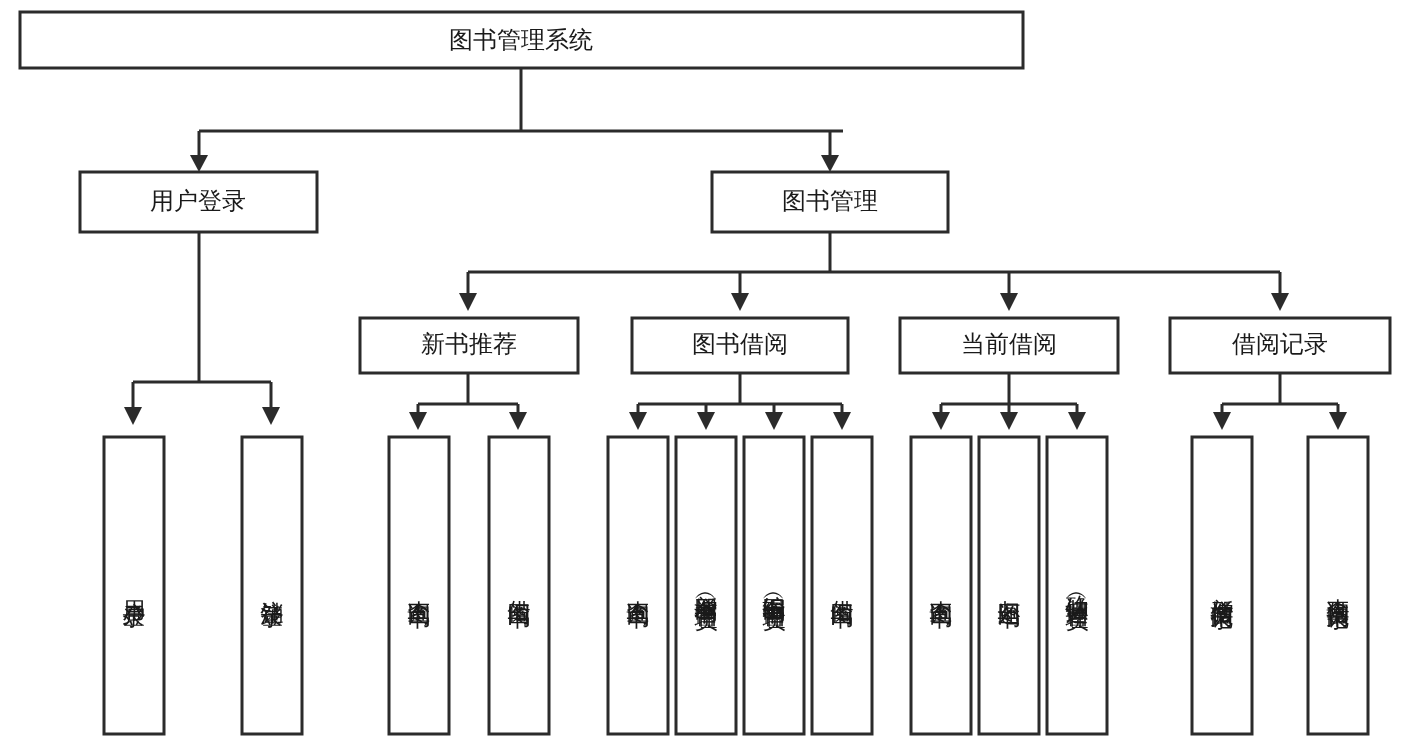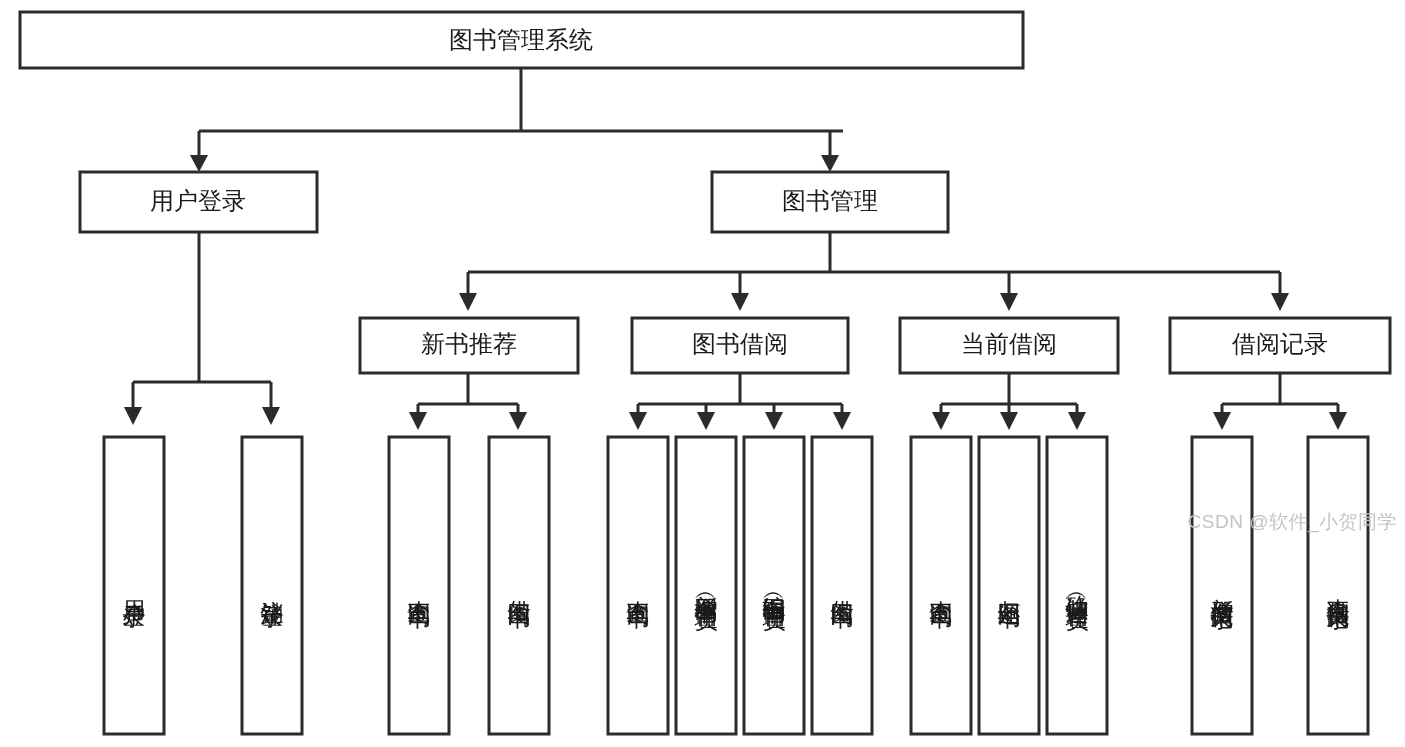--- a/index.html
+++ b/index.html
@@ -225,15 +225,14 @@
   <div class="node-label-v" style="left:744px; top:437px; width:60px; height:297px;">编辑图书（管理员）</div>
   <div class="node-label-v" style="left:812px; top:437px; width:60px; height:297px;">借阅图书</div>
 
   <div class="node-label-v" style="left:911px; top:437px; width:60px; height:297px;">查询图书</div>
   <div class="node-label-v" style="left:979px; top:437px; width:60px; height:297px;">归还图书</div>
   <div class="node-label-v" style="left:1047px; top:437px; width:60px; height:297px;">确认归还（管理员）</div>
 
   <div class="node-label-v" style="left:1192px; top:437px; width:60px; height:297px;">新增借阅记录</div>
   <div class="node-label-v" style="left:1308px; top:437px; width:60px; height:297px;">查询借阅记录</div>
 
-  <div class="watermark">CSDN @软件_小贺同学</div>
 
 </div>
 
 </body></html>

